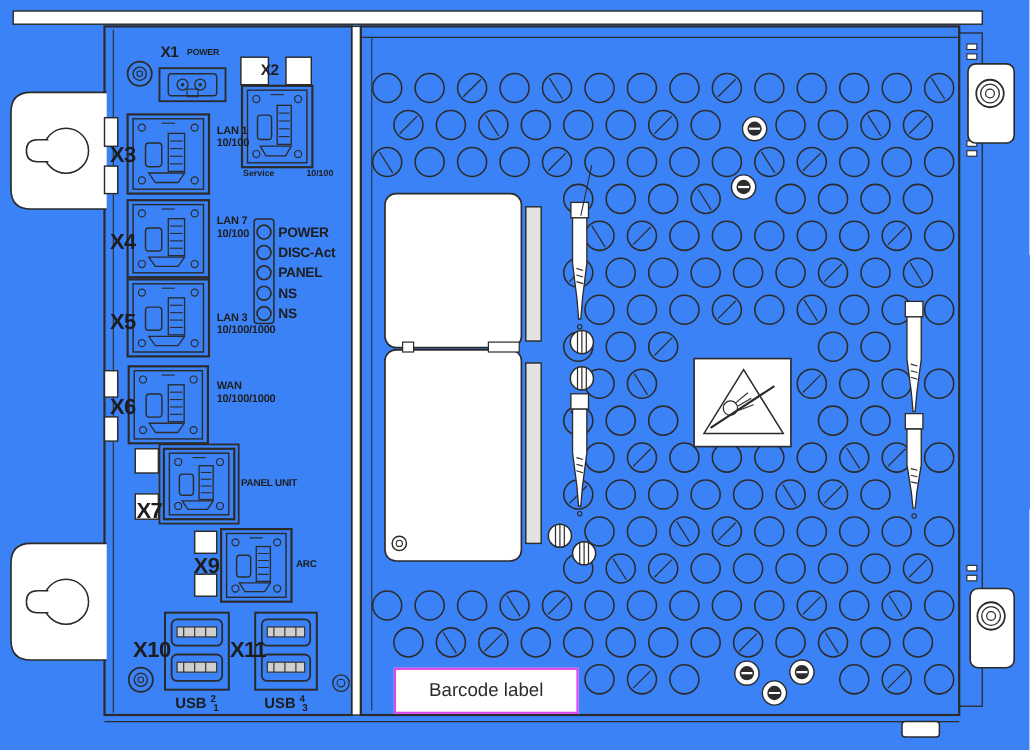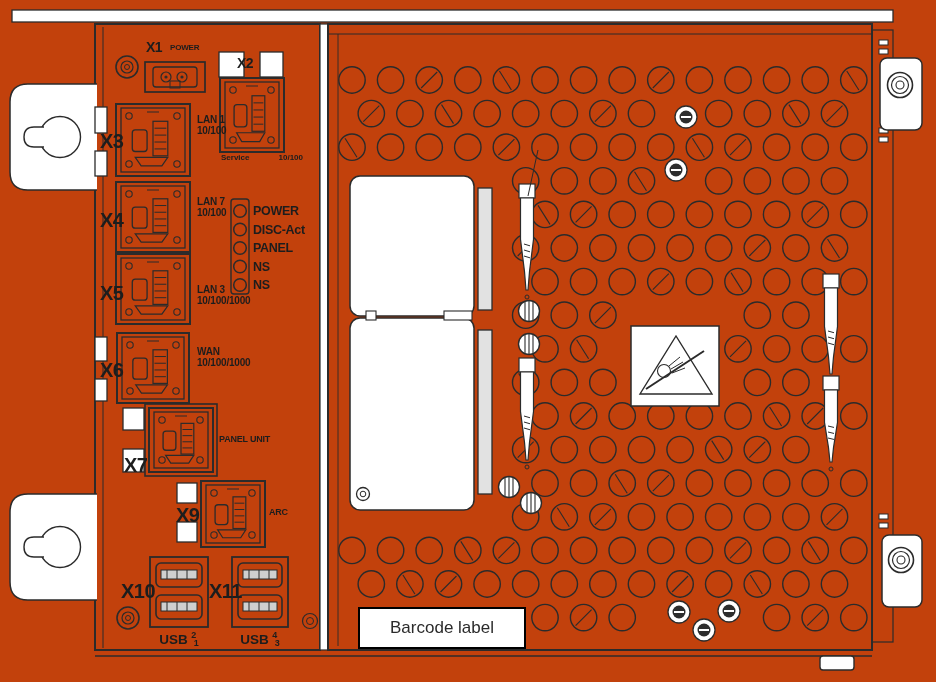--- a/index.html
+++ b/index.html
@@ -1,32 +1,32 @@
 <!DOCTYPE html>
 <html><head>
 <meta charset="utf-8">
 <style>
   html,body{margin:0;padding:0;background:#fff;}
-  .stage{position:relative;width:936px;height:682px;background:#c2410c;overflow:hidden;
+  .stage{position:relative;width:936px;height:682px;background:#3b82f6;overflow:hidden;
          font-family:"Liberation Sans",sans-serif;color:#1f1f1f;}
   #lineart{position:absolute;left:0;top:0;}
   .lbl{position:absolute;font-weight:bold;white-space:nowrap;color:#1d1d1d;}
   .fs15{font-size:20px;letter-spacing:-0.5px;}
   .fs14{font-size:14px;letter-spacing:-0.5px;}
   .fs9{font-size:9px;letter-spacing:-0.2px;}
   .fs8{font-size:8px;letter-spacing:-0.2px;}
   .lan{position:absolute;font-size:10px;font-weight:bold;line-height:10.5px;letter-spacing:-0.2px;color:#1d1d1d;white-space:nowrap;}
   .x2sub{position:absolute;left:221px;top:153px;width:82px;display:flex;justify-content:space-between;font-size:8px;font-weight:bold;color:#1d1d1d;}
   .ledlbls{position:absolute;left:253px;top:203px;}
   .ledlbls div{height:18.5px;line-height:17px;font-size:12.5px;font-weight:bold;letter-spacing:-0.3px;color:#1d1d1d;}
   .usb-lbl{position:absolute;text-align:center;font-weight:bold;font-size:13.5px;color:#1d1d1d;}
   .ss{display:inline-block;vertical-align:top;line-height:7px;margin-left:1px;}
   .ss span{display:block;font-size:9px;}
   .ss .sub{margin-left:5px;margin-top:1px;}
-  .barcode{position:absolute;left:358px;top:607px;width:164px;height:38px;border:2px solid #000000;
+  .barcode{position:absolute;left:358px;top:607px;width:164px;height:38px;border:2px solid #d946ef;
            background:#fff;display:flex;align-items:center;justify-content:center;
            font-size:17px;color:#2b2b2b;}
   .watermark{position:absolute;top:634px;right:2px;font-size:29px;font-weight:bold;letter-spacing:1px;
              color:#f2f2f2;-webkit-text-stroke:1.3px #8b8b8b;white-space:nowrap;}
 </style>
 </head>
 <body>
 
 <div class="stage">
 

